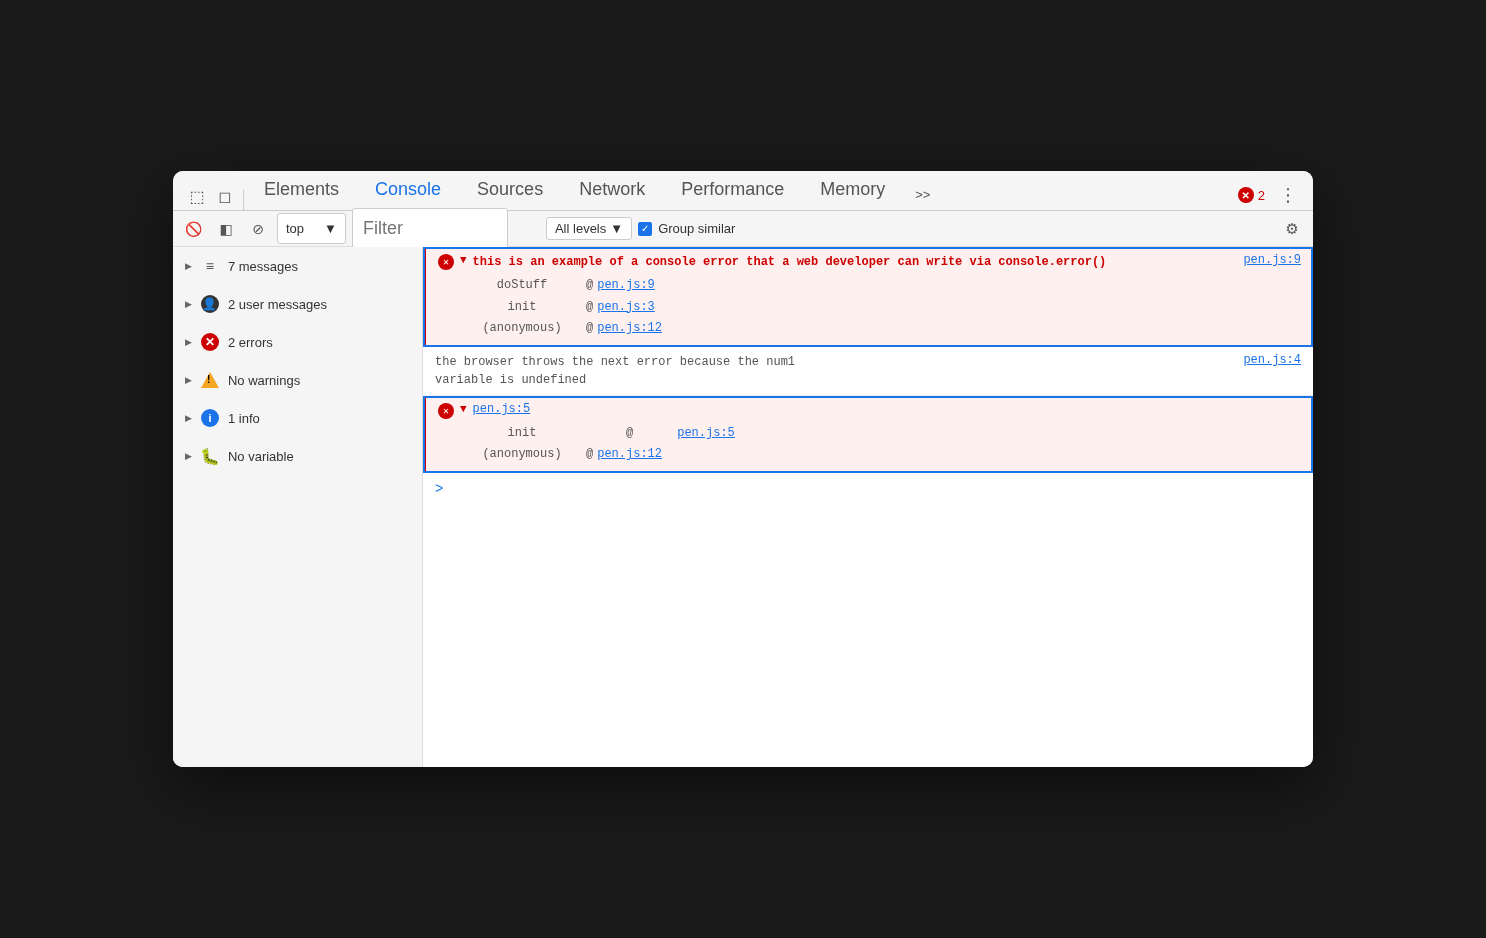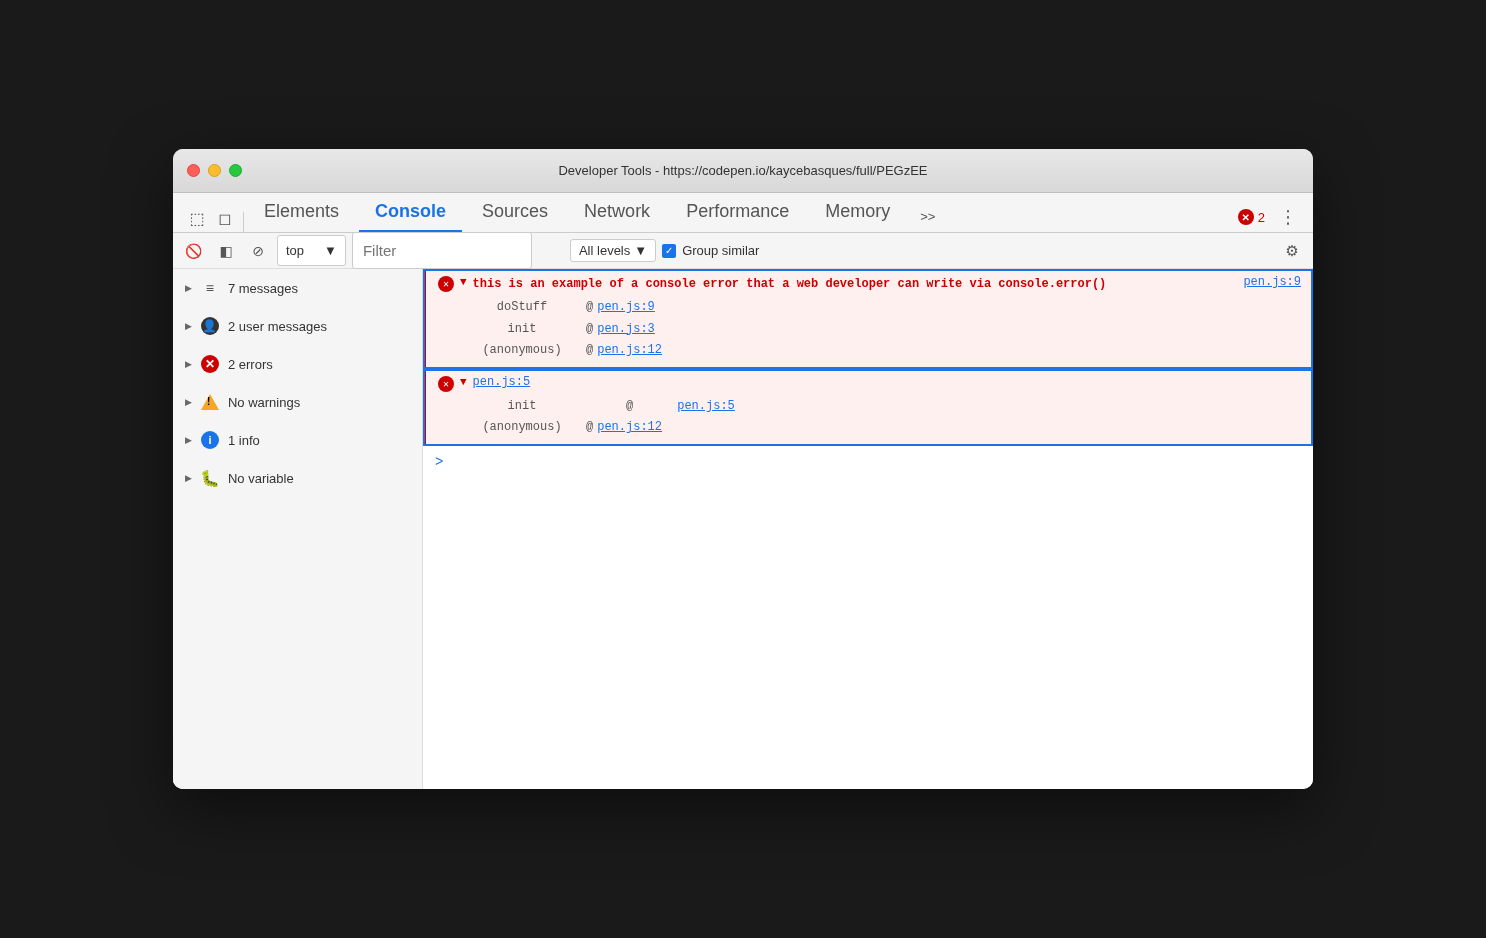--- a/index.html
+++ b/index.html
@@ -81,21 +81,21 @@
       padding: 8px 16px;
       font-size: 18px;
       color: #555;
       cursor: pointer;
       border-bottom: 2px solid transparent;
       margin-right: 4px;
     }
     .tab.active {
       color: #1a73e8;
       border-bottom: 2px solid #1a73e8;
-      font-weight: 700;
+      font-weight: 400;
     }
     .tab-more {
       padding: 8px 10px;
       font-size: 13px;
       color: #555;
       cursor: pointer;
     }
     .tab-right {
       margin-left: auto;
       display: flex;
@@ -159,23 +159,23 @@
       font-size: 13px;
       color: #333;
       cursor: pointer;
       gap: 20px;
     }
     .filter-input {
       background: white;
       border: 1px solid #ccc;
       border-radius: 3px;
       padding: 9px 10px;
-      font-size: 15px;
+      font-size: 18px;
       color: #999;
-      width: 180px;
+      width: 156px;
       outline: none;
     }
     .all-levels {
       display: flex;
       align-items: center;
       gap: 4px;
       font-size: 13px;
       color: #333;
       cursor: pointer;
       background: white;
@@ -408,28 +408,20 @@
       font-size: 10px;
       font-weight: bold;
       font-family: sans-serif;
     }
   </style>
 </head>
 <body>
 
 <div class="window">
 
-  <div class="title-bar">
-    <div class="traffic-lights">
-      <div class="traffic-light tl-close"></div>
-      <div class="traffic-light tl-minimize"></div>
-      <div class="traffic-light tl-maximize"></div>
-    </div>
-    <span class="title-bar-title">Developer Tools - https://codepen.io/kaycebasques/full/PEGzEE</span>
-  </div>
 
   <div class="tab-bar">
     <div class="toolbar-icon">⬚</div>
     <div class="toolbar-icon">◻</div>
     <div class="toolbar-separator"></div>
     <div class="tab">Elements</div>
     <div class="tab active">Console</div>
     <div class="tab">Sources</div>
     <div class="tab">Network</div>
     <div class="tab">Performance</div>
@@ -538,20 +530,26 @@
             <span class="stack-link">pen.js:3</span>
           </div>
           <div class="stack-line">
             <span class="stack-func">(anonymous)</span>
             <span class="stack-at">@</span>
             <span class="stack-link">pen.js:12</span>
           </div>
         </div>
       </div>
 
+      <div class="console-entry info-entry">
+        <div class="entry-header">
+          <span class="entry-text-info">the browser throws the next error because the num1<br>variable is undefined</span>
+          <span class="entry-location">pen.js:4</span>
+        </div>
+      </div>
 
       <div class="console-entry error-entry highlighted">
         <div class="entry-header">
           <div class="entry-icon-error">✕</div>
           <span class="entry-arrow">▼</span>
           <span class="entry-location">pen.js:5</span>
         </div>
         <div class="stack-trace">
           <div class="stack-line">
             <span class="stack-func">init</span>

